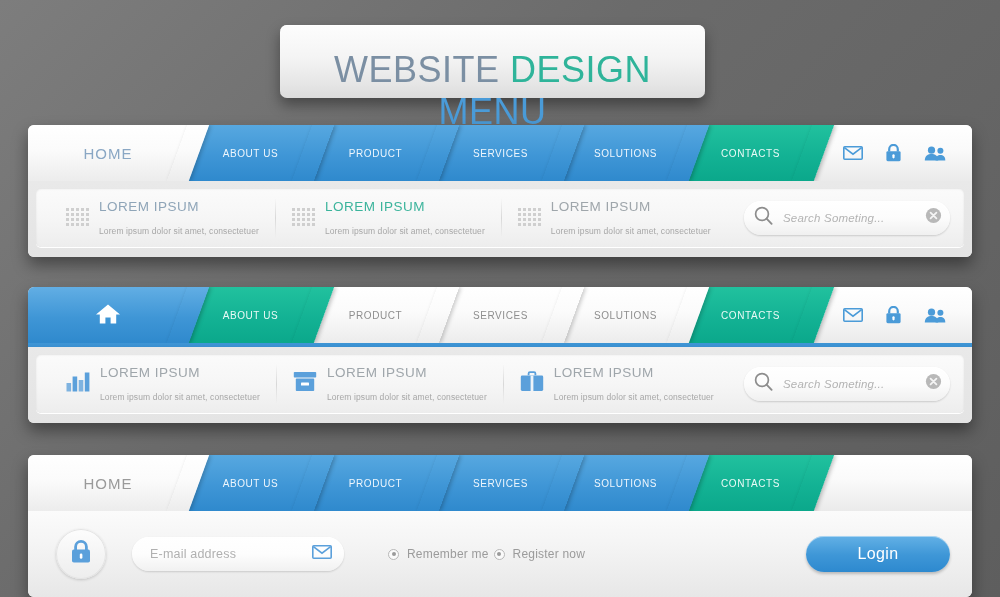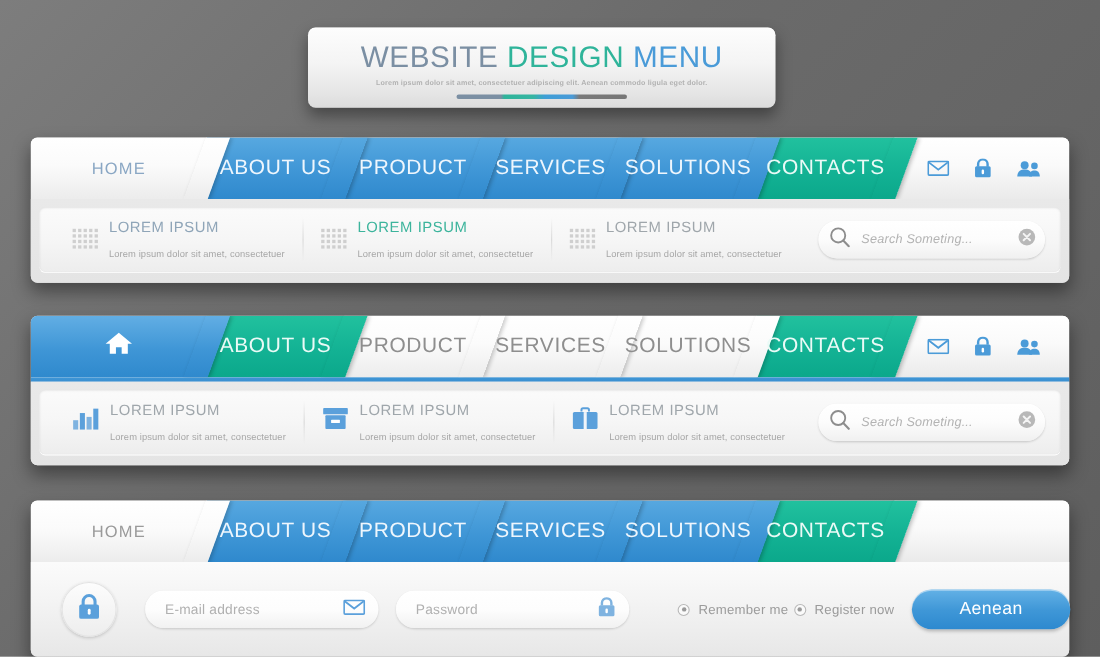--- a/index.html
+++ b/index.html
@@ -18,23 +18,23 @@
   .header-panel {
     position: absolute;
     left: 280px; top: 25px;
     width: 425px; height: 73px;
     background: linear-gradient(to bottom, #fdfdfd 0%, #f4f4f4 45%, #e6e6e6 80%, #dcdcdc 100%);
     border-radius: 7px;
     box-shadow: 0 7px 14px rgba(0,0,0,0.38), 0 1px 0 rgba(255,255,255,0.9) inset;
   }
   .header-title {
     text-align: center;
-    font-size: 27px;
+    font-size: 36px;
     letter-spacing: 0.5px;
-    padding-top: 12px;
+    padding-top: 24px;
     font-weight: 400;
   }
   .t-website { color: #7b8fa3; }
   .t-design  { color: #2fb49a; }
   .t-menu-m  { color: #4a9bd8; }
   .header-sub {
     text-align: center;
     font-size: 6.5px;
     color: #b2b2b2;
     letter-spacing: 0.15px;
@@ -66,21 +66,21 @@
     border-top-right-radius: 6px;
     overflow: hidden;
     display: flex;
     align-items: stretch;
   }
   .tab {
     position: relative;
     display: flex;
     align-items: center;
     justify-content: center;
-    font-size: 19px;
+    font-size: 10px;
     letter-spacing: 0.6px;
     white-space: nowrap;
     padding: 0 6px;
   }
   
   .tab .wedge {
     position: absolute;
     right: -11px; top: 0; bottom: 0;
     width: 22px;
     transform: skewX(-20deg);
@@ -608,42 +608,32 @@
     <div class="field field-email">
       <span class="fph">E-mail address</span>
       <span>
         <svg width="20" height="14" viewBox="0 0 20 14">
             <rect x="0.8" y="0.8" width="18.4" height="12.4" rx="1" fill="none" stroke="#5ba0db" stroke-width="1.6"></rect>
             <path d="M1.4 1.6 L10 8.2 L18.6 1.6" fill="none" stroke="#5ba0db" stroke-width="1.6"></path>
           </svg>
       </span>
     </div>
 
-    <div class="field field-pass">
-      <span class="fph">Password</span>
-      <span>
-        <svg width="17" height="18" viewBox="0 0 17 18">
-            <path d="M4.2 7.5 V5.2 a4.3 4.3 0 0 1 8.6 0 V7.5" fill="none" stroke="#7fb3e0" stroke-width="2.2"></path>
-            <rect x="1.4" y="7.2" width="14.2" height="10" rx="1.4" fill="#7fb3e0"></rect>
-            <rect x="7.4" y="10.2" width="2.2" height="4.2" rx="1.1" fill="#ffffff"></rect>
-          </svg>
-      </span>
-    </div>
 
     <div class="radios">
       <div class="radio-row">
         <span class="radio-dot">
             <i></i>
           </span>
         <span>Remember me</span>
       </div>
       <div class="radio-row">
         <span class="radio-dot">
             <i></i>
           </span>
         <span>Register now</span>
       </div>
     </div>
 
-    <button class="login-btn">Aenean</button>
+    <button class="login-btn">Login</button>
 
   </div>
 </div>
 
 </body></html>

